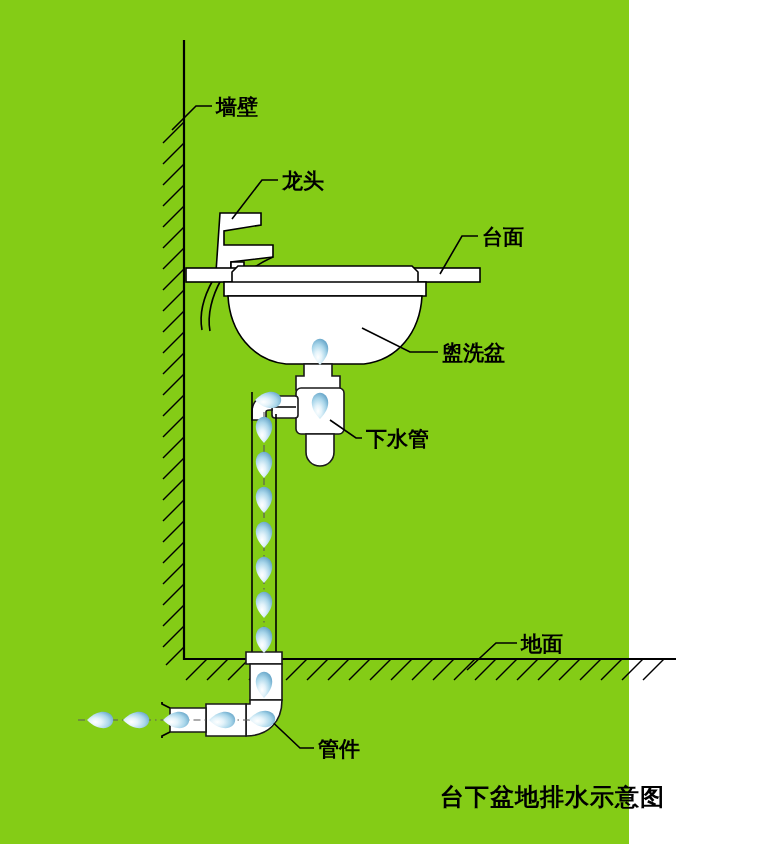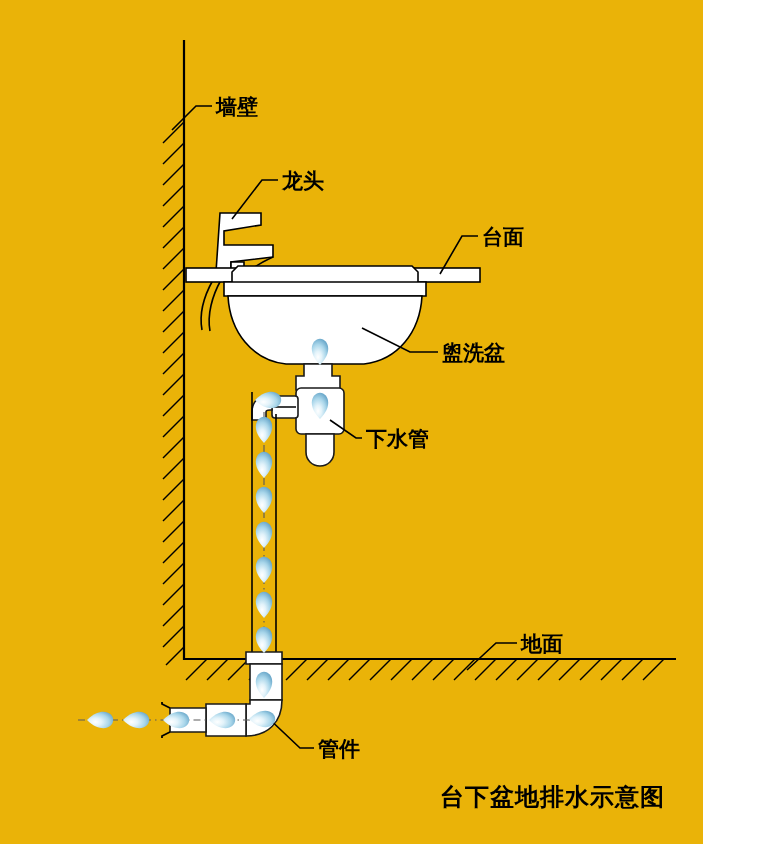--- a/index.html
+++ b/index.html
@@ -8,23 +8,23 @@
     background: #ffffff;
   }
   body {
     width: 767px;
     height: 844px;
     font-family: "DejaVu Sans", "Liberation Sans", sans-serif;
     overflow: hidden;
   }
   #diagram-root {
     position: relative;
-    width: 703px;
+    width: 629px;
     height: 844px;
-    background: #eab308;
+    background: #84cc16;
   }
   svg#schematic {
     display: block;
     width: 767px;
     height: 844px;
   }
   text.label {
     font-family: "DejaVu Sans", "Liberation Sans", sans-serif;
     font-weight: bold;
     fill: #000000;

